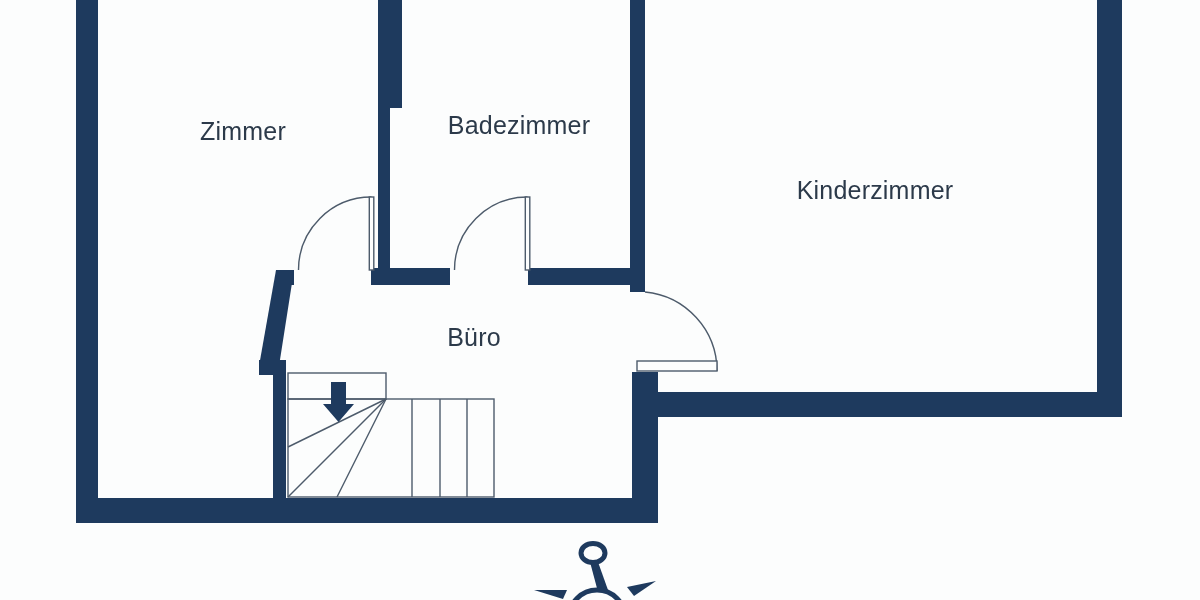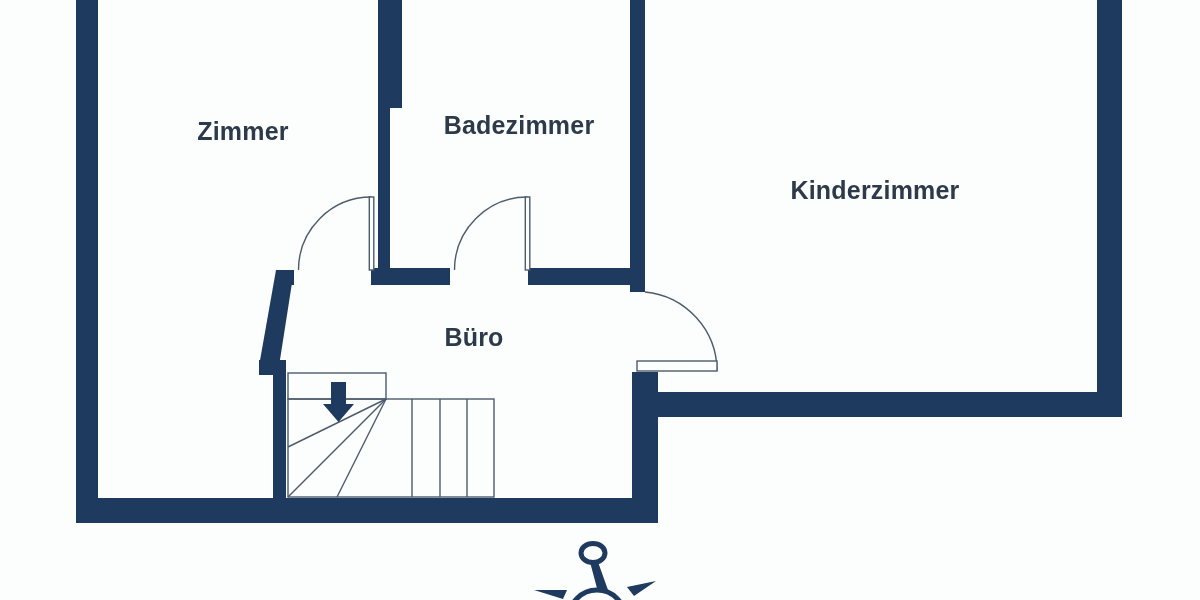--- a/index.html
+++ b/index.html
@@ -19,21 +19,21 @@
   }
   .plan-svg { position: absolute; left: 0; top: 0; }
   .wall { fill: var(--wall); stroke: none; }
   .thin { stroke: var(--line); stroke-width: 1.4; fill: none; }
   .leaf { stroke: var(--line); stroke-width: 1.4; fill: var(--bg); }
   .navy-line { stroke: var(--wall); fill: none; }
   .navy-fill { fill: var(--wall); stroke: none; }
   .room-label {
     position: absolute;
     transform: translate(-50%, -50%);
-    font-weight: 700;
+    font-weight: 400;
     font-size: 25px;
     letter-spacing: 0.2px;
     color: var(--text);
     white-space: nowrap;
     user-select: none;
   }
 </style>
 </head>
 <body>
 

